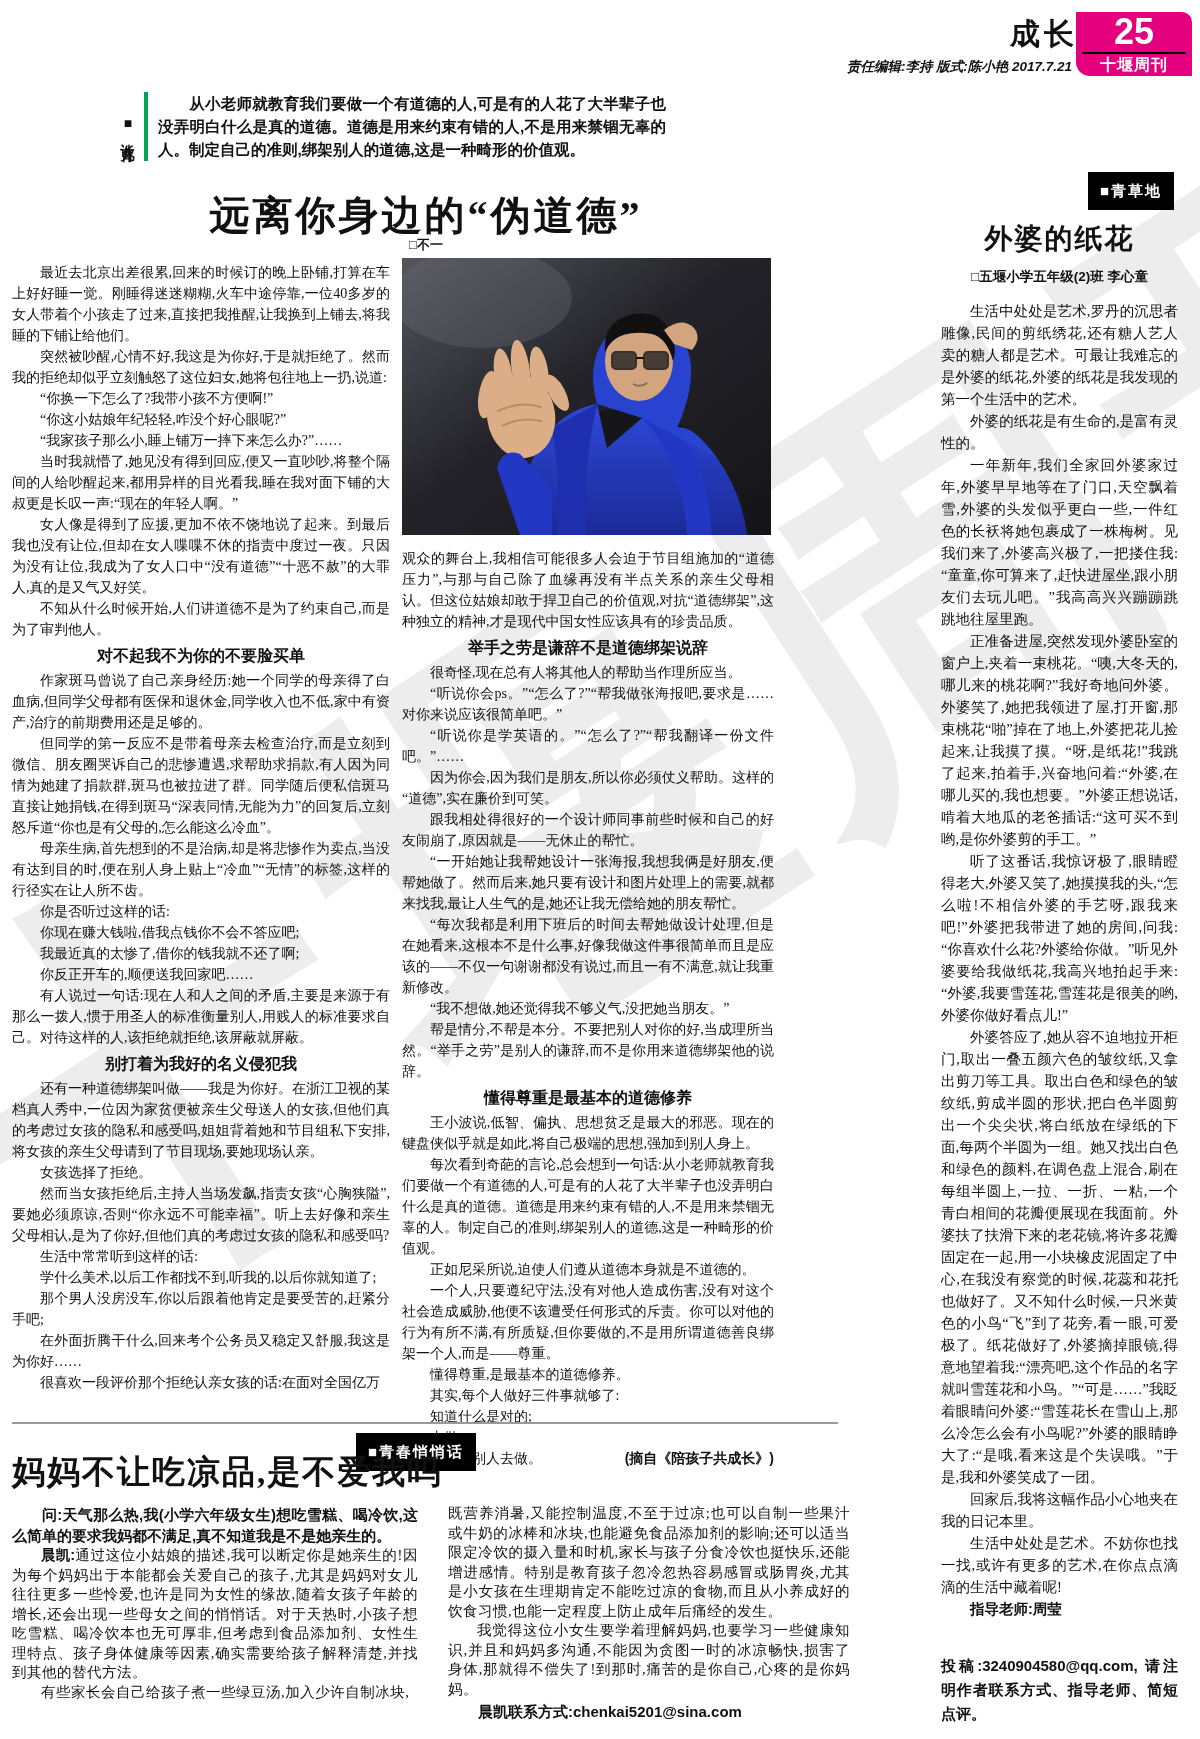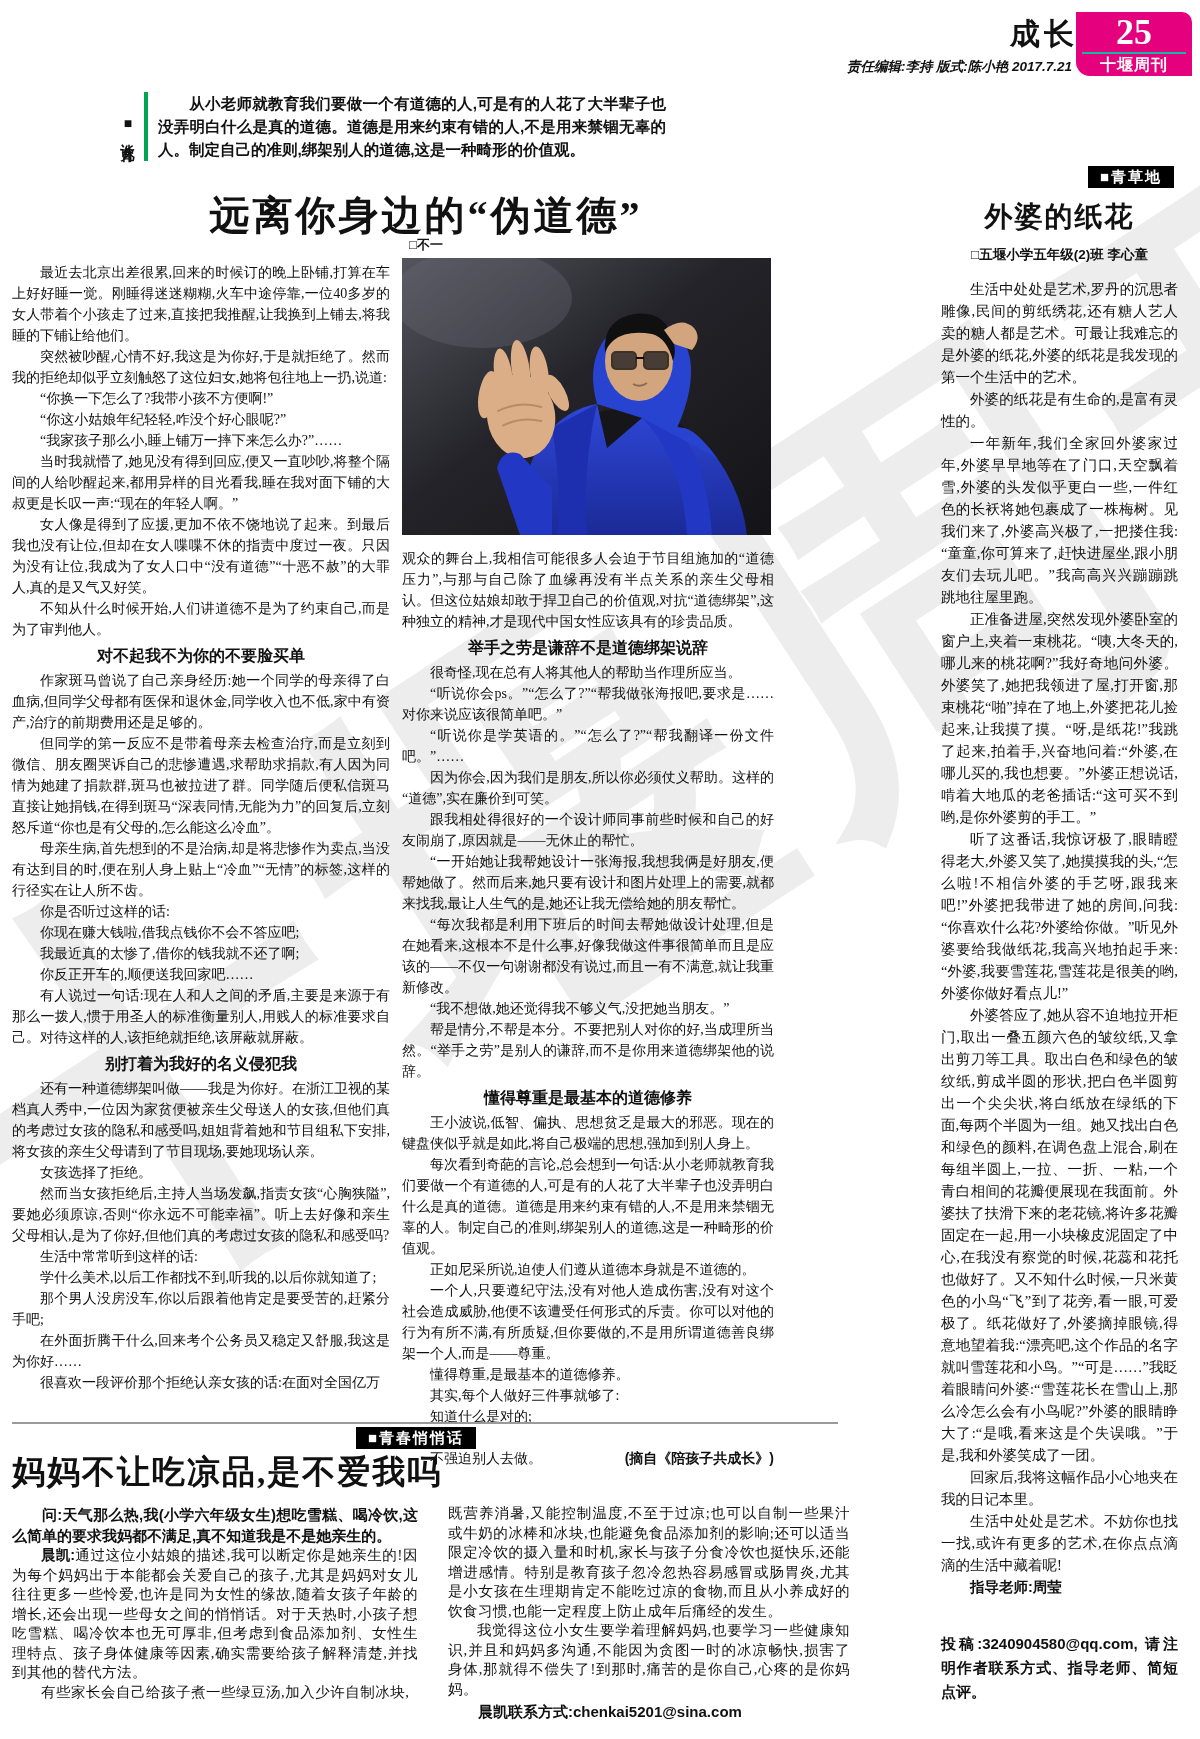--- a/index.html
+++ b/index.html
@@ -9,21 +9,21 @@
   .layer{position:relative;z-index:1;}
   
   .watermark{position:absolute;z-index:0;left:-140px;top:520px;width:1800px;
      font-family:"Liberation Sans",sans-serif;font-weight:bold;font-size:430px;
      color:#c9c9c9;opacity:.33;transform:rotate(-33deg);transform-origin:40% 50%;
      white-space:nowrap;letter-spacing:30px;pointer-events:none;}
   .section-title{position:absolute;right:122px;top:14px;font-family:"Liberation Sans",sans-serif;
      font-weight:bold;font-size:30px;letter-spacing:4px;}
   .page-badge{position:absolute;right:8px;top:12px;width:116px;height:64px;background:#e5017d;
      border-radius:0 10px 0 14px;color:#fff;text-align:center;font-family:"Liberation Sans",sans-serif;}
-  .page-badge .num{font-size:36px;font-weight:bold;line-height:40px;border-bottom:2px solid #14b8a6;margin:0 6px;font-family:Liberation Serif, serif;}
+  .page-badge .num{font-size:36px;font-weight:bold;line-height:40px;border-bottom:2px solid #000000;margin:0 6px;}
   .page-badge .pub{font-size:16px;font-weight:bold;line-height:22px;letter-spacing:1px;}
   .editor-line{position:absolute;right:128px;top:58px;font-family:"Liberation Sans",sans-serif;
      font-weight:bold;font-size:13.5px;font-style:italic;}
   
   .intro-box{position:absolute;left:118px;top:92px;width:548px;display:flex;}
   .intro-label{width:18px;font-family:"Liberation Sans",sans-serif;font-weight:bold;font-size:14px;
      line-height:16px;text-align:center;word-break:break-all;
      writing-mode:vertical-rl;text-orientation:upright;letter-spacing:2px;}
   .intro-bar{width:4px;background:#00a650;margin:0 10px 0 8px;}
   .intro-text{flex:1;font-family:"Liberation Sans",sans-serif;font-weight:bold;
@@ -41,21 +41,21 @@
   .col .t-h{text-indent:0;text-align:center;font-family:"Liberation Sans",sans-serif;
      font-weight:bold;font-size:16px;margin:5px 0 4px 0;}
   .col1{left:12px;top:262px;width:378px;}
   .col2{left:402px;top:258px;width:372px;}
   .attr{float:right;font-family:"Liberation Sans",sans-serif;font-weight:bold;text-indent:0;}
   
   .photo{width:369px;height:277px;margin-bottom:13px;}
   
   .sidebar{position:absolute;left:941px;top:166px;width:237px;}
   .black-tag{background:#000;color:#fff;font-family:"Liberation Sans",sans-serif;font-weight:bold;
-     font-size:15px;line-height:22px;padding:0 12px;display:inline-block;letter-spacing:2px;}
+     font-size:15px;line-height:22px;padding:8px 12px;display:inline-block;letter-spacing:2px;margin-top:6px;}
   .sidebar .tagwrap{text-align:right;margin-right:4px;}
   .sb-title{text-align:center;font-weight:bold;font-size:28px;letter-spacing:2px;margin-top:10px;}
   .sb-byline{text-align:center;font-family:"Liberation Sans",sans-serif;font-weight:bold;
      font-size:13.5px;margin-top:10px;}
   .sb-body{margin-top:14px;font-size:14.5px;line-height:22px;text-align:justify;}
   .sb-body p{margin:0;}
   .sb-body .t-p{text-indent:2em;}
   .sb-body .t-sign{text-indent:2em;font-family:"Liberation Sans",sans-serif;font-weight:bold;}
   .sb-note{margin-top:34px;font-family:"Liberation Sans",sans-serif;font-weight:bold;
      font-size:15px;line-height:24px;text-align:justify;}

